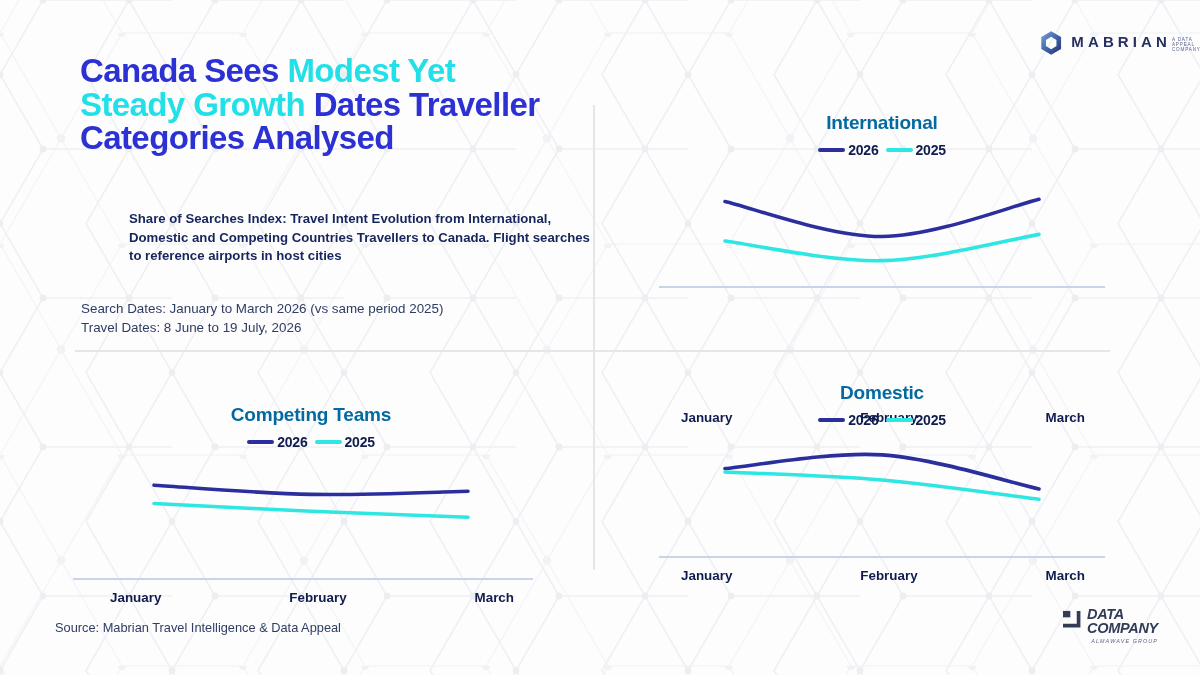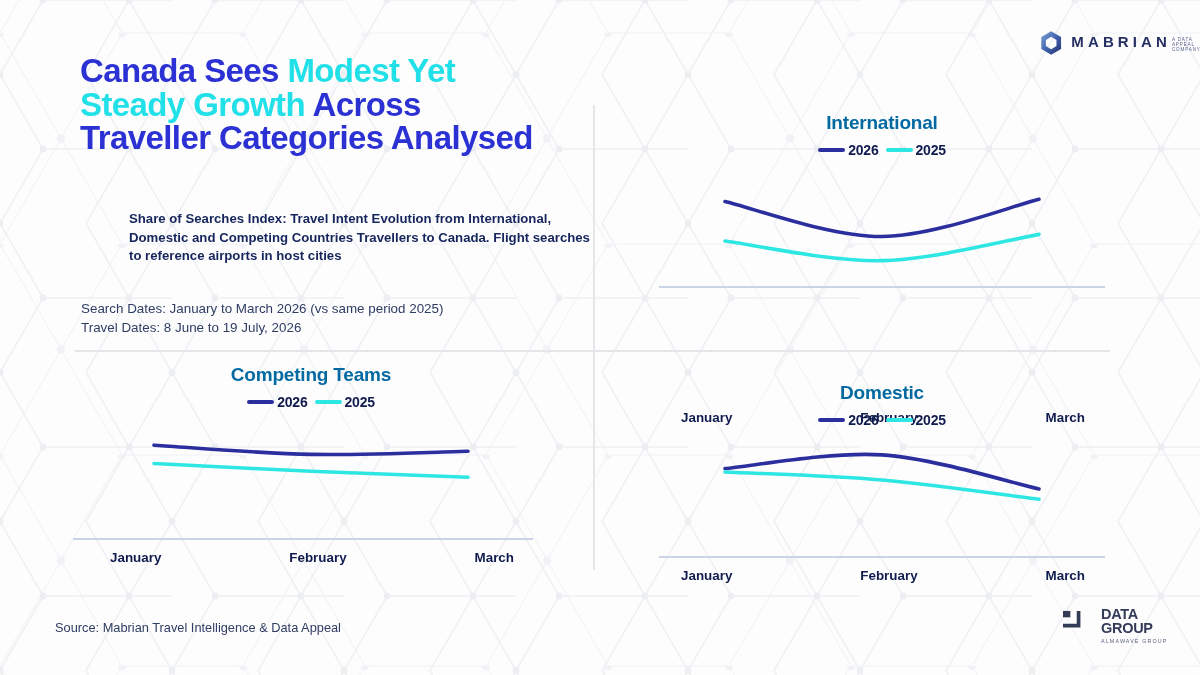--- a/index.html
+++ b/index.html
@@ -64,21 +64,21 @@
     font-size:15px; font-weight:bold; letter-spacing:4.1px;
     color:#252f62; line-height:1;
   }
   #mabrian-logo .wordmark .tag {
     font-size:4.6px; letter-spacing:0.85px; color:#59618c;
     margin-top:3px; margin-left:1px;
   }
 
   #dataappeal-logo {
     position:absolute; left:1063px; top:607px;
-    display:flex; align-items:flex-start; gap:16px;
+    display:flex; align-items:flex-start; gap:2px;font-style:italic;
   }
   #dataappeal-logo .mark { width:22px; height:22px; margin-top:3px; }
   #dataappeal-logo .wordmark { display:flex; flex-direction:column; }
   #dataappeal-logo .wordmark .l1,
   #dataappeal-logo .wordmark .l2 {
     font-size:14.5px; font-weight:bold; letter-spacing:-0.3px;
     color:#333b57; line-height:0.98;
   }
   #dataappeal-logo .wordmark .tag {
     font-size:5.4px; letter-spacing:1.1px; color:#5b6280;
@@ -109,21 +109,21 @@
     font-size:13.4px; font-weight:bold; color:#101b4e;
   }
 
   
   #panel-international { left:659px; top:112px; width:446px; height:210px; }
   #panel-international .plot { top:68px; width:446px; height:100px; }
   #panel-international .axis-line { left:0; top:174px; width:446px; }
   #panel-international .xlabels { left:22px; top:298px; width:404px; }
 
   
-  #panel-competing { left:88px; top:364px; width:446px; height:210px; }
+  #panel-competing { left:88px; top:404px; width:446px; height:210px; }
   #panel-competing .plot { top:68px; width:446px; height:60px; }
   #panel-competing .axis-line { left:-15px; top:174px; width:460px; }
   #panel-competing .xlabels { left:22px; top:186px; width:404px; }
 
   
   #panel-domestic { left:659px; top:382px; width:446px; height:210px; }
   #panel-domestic .plot { top:62px; width:446px; height:65px; }
   #panel-domestic .axis-line { left:0; top:174px; width:446px; }
   #panel-domestic .xlabels { left:22px; top:186px; width:404px; }
 </style>
@@ -161,21 +161,21 @@
       </pattern>
     </defs>
     <rect width="1200" height="675" fill="#fdfdfe"></rect>
     <rect width="1200" height="675" fill="url(#hexnet2)"></rect>
     <rect width="1200" height="675" fill="url(#hexnet)"></rect>
   </svg>
 
   <div class="divider-h"></div>
   <div class="divider-v"></div>
 
-  <h1 id="headline"><span class="seg-blue">Canada Sees </span><span class="seg-cyan">Modest Yet Steady Growth </span><span class="seg-blue">Across Traveller Categories Analysed</span></h1>
+  <h1 id="headline"><span class="seg-blue">Canada Sees </span><span class="seg-cyan">Modest Yet Steady Growth </span><span class="seg-blue">Dates Traveller Categories Analysed</span></h1>
 
   <div id="subtitle">Share of Searches Index: Travel Intent Evolution from International, Domestic and Competing Countries Travellers to Canada. Flight searches to reference airports in host cities</div>
 
   <div id="dates">
     <div>Search Dates: January to March 2026 (vs same period 2025)</div>
     <div>Travel Dates: 8 June to 19 July, 2026</div>
   </div>
 
   <div id="source">Source: Mabrian Travel Intelligence &amp; Data Appeal</div>
 
@@ -197,21 +197,21 @@
     </div>
   </div>
 
   <div id="dataappeal-logo">
     <svg class="mark" viewBox="0 0 24 24" xmlns="http://www.w3.org/2000/svg">
       <rect x="0" y="1" width="8" height="7" fill="#333b57"></rect>
       <path d="M11 1 H19 V19 H0 V15 H15 V1 Z" fill="#333b57"></path>
     </svg>
     <div class="wordmark">
       <span class="l1">DATA</span>
-      <span class="l2">GROUP</span>
+      <span class="l2">COMPANY</span>
       <span class="tag">ALMAWAVE GROUP</span>
     </div>
   </div>
 
   <div class="panel" id="panel-international">
     <div class="chart-title">International</div>
     <div class="legend">
       <div class="entry">
         <span class="swatch" style="background: rgb(43, 47, 158);"></span>
         <span class="lab">2026</span>

